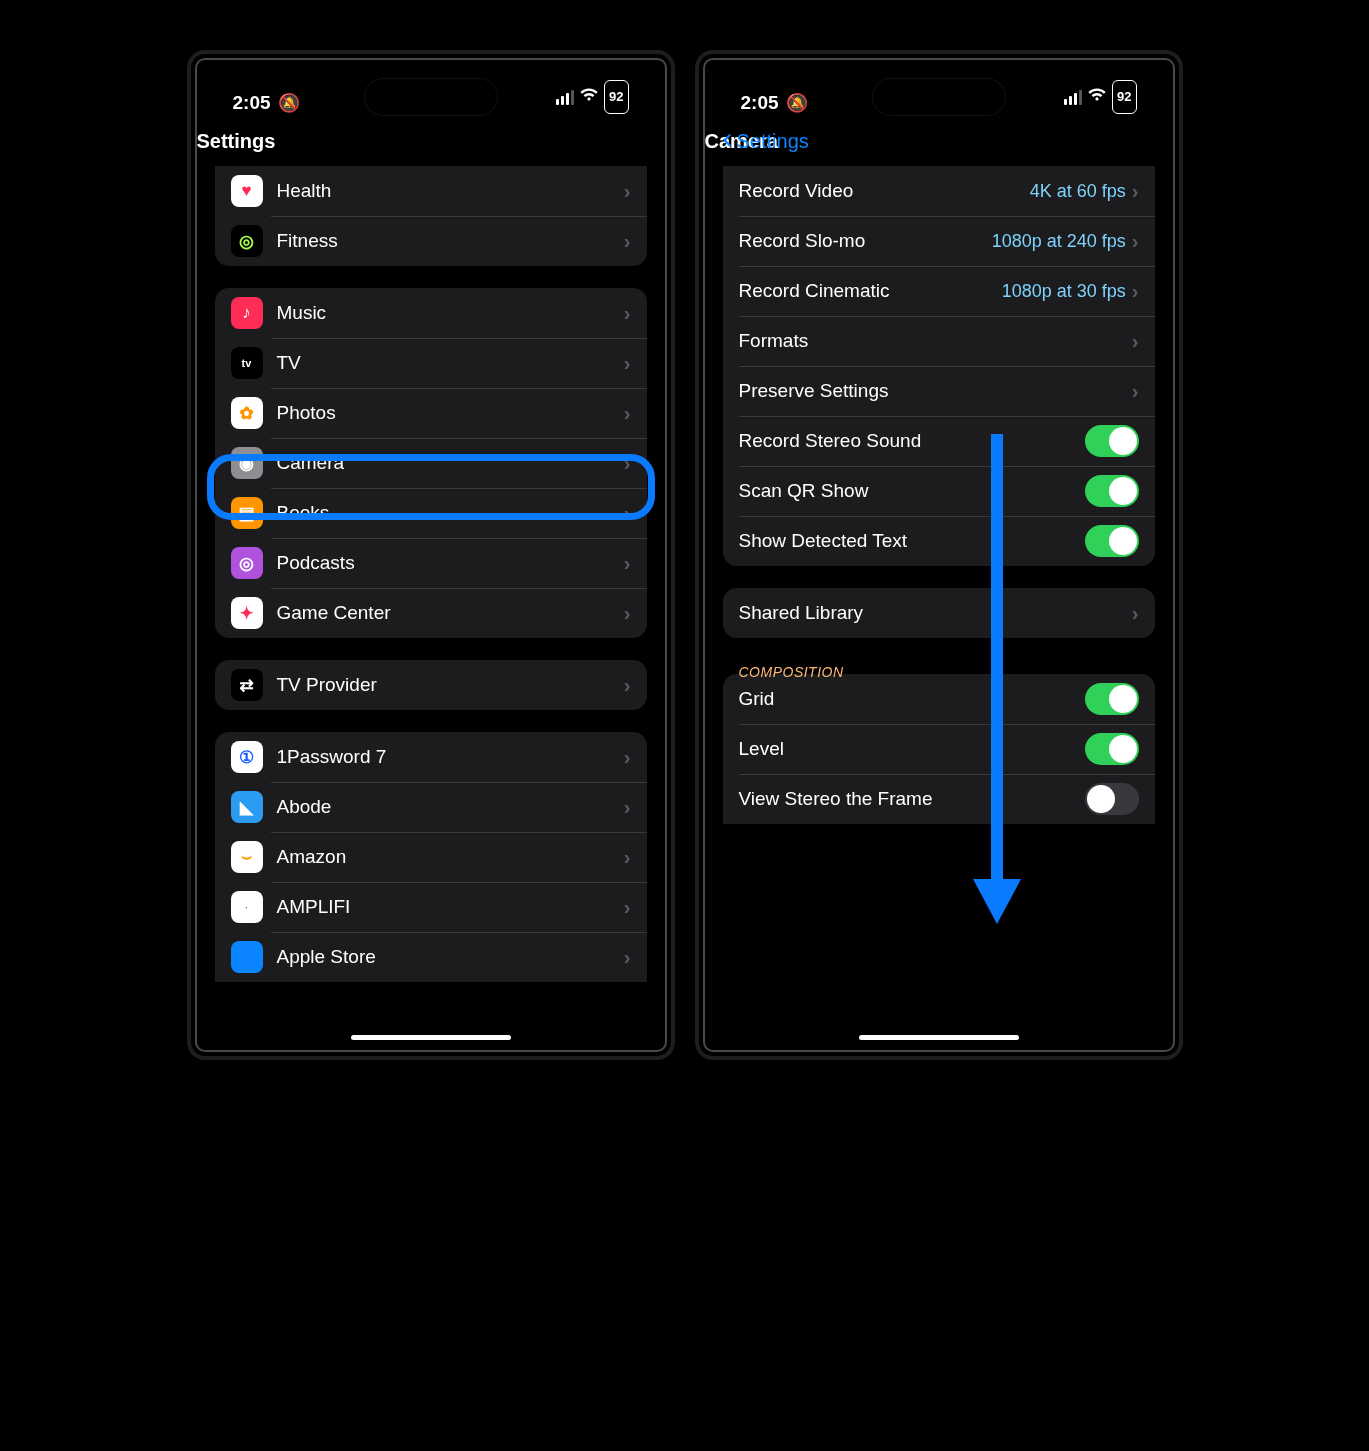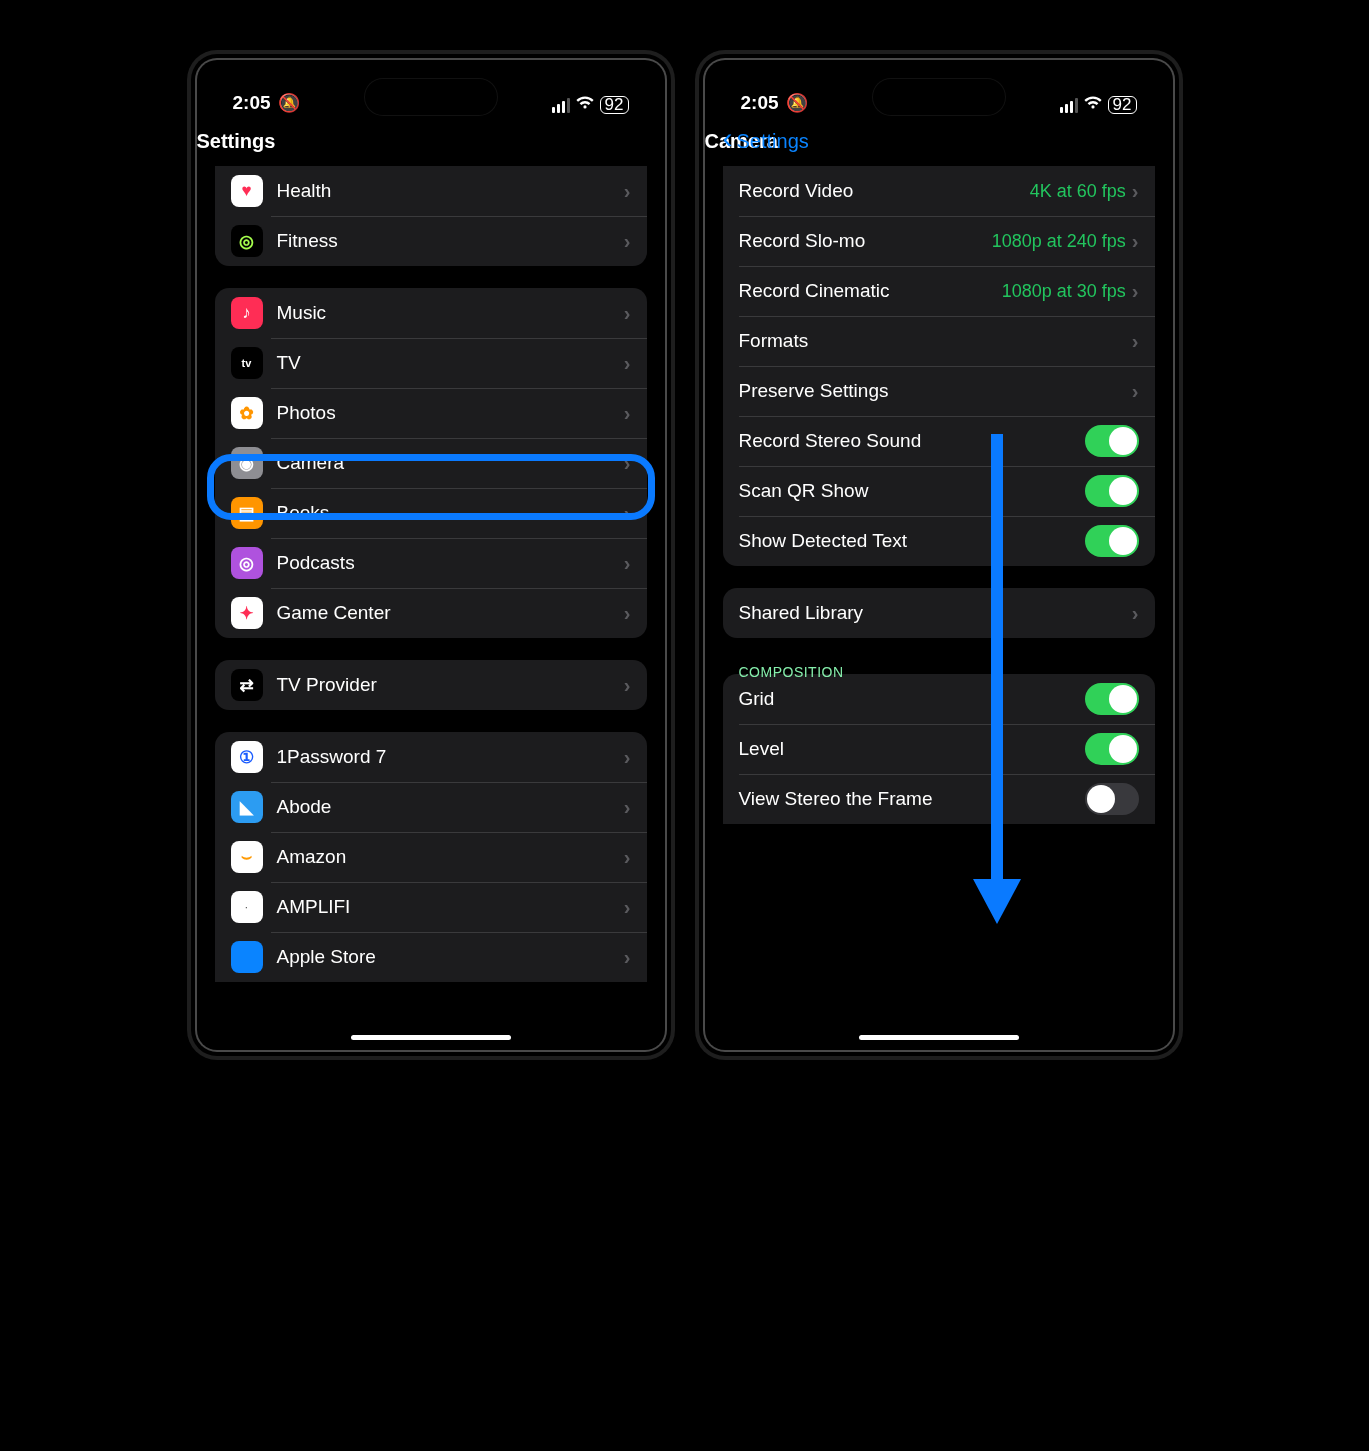--- a/index.html
+++ b/index.html
@@ -12,21 +12,21 @@
     justify-content: center;
     align-items: flex-start;
     gap: 40px;
     padding-top: 60px;
   }
 
   
   .phone {
     width: 468px;
     height: 990px;
-    border-radius: 20px;
+    border-radius: 8px;
     background: #000;
     box-shadow:
       0 0 0 2px #4a4a4a,
       0 0 0 6px #000,
       0 0 0 10px #1e1e1e;
     position: relative;
     overflow: hidden;
   }
   .island {
     position: absolute;
@@ -67,23 +67,23 @@
   .status .right { display: flex; align-items: center; gap: 6px; }
   .bell-icon { font-size: 18px; }
   .bars { display: flex; align-items: flex-end; gap: 2px; }
   .bars span { width: 3px; background: #fff; border-radius: 1px; display: inline-block; }
   .bars span:nth-child(1){height:6px;} .bars span:nth-child(2){height:9px;}
   .bars span:nth-child(3){height:12px;} .bars span:nth-child(4){height:15px; background:#555;}
   .wifi { font-size: 16px; }
   .batt {
     border: 1.5px solid #fff;
     border-radius: 6px;
-    padding: 0 4px;
-    font-size: 17px;
-    font-weight: 400;
+    padding: 8px 4px;
+    font-size: 13px;
+    font-weight: 700;
     line-height: 16px;
   }
 
   
   .navbar {
     height: 50px;
     display: flex;
     align-items: center;
     position: relative;
     color: #fff;
@@ -137,45 +137,46 @@
     position: absolute;
     top: 0;
     left: 56px;
     right: 0;
     height: 1px;
     background: #3a3a3c;
   }
   .row.no-icon + .row::before,
   .row.no-icon::before { left: 16px; }
   .row .label { flex: 1; }
-  .row .detail { color: #22c55e; font-size: 18px; margin-right: 6px; }
+  .row .detail { color: #7dd3fc; font-size: 18px; margin-right: 6px; }
   .chev {
     color: #5a5a5e;
     font-size: 20px;
     font-weight: 700;
   }
   .app-icon {
     width: 32px;
     height: 32px;
     border-radius: 8px;
     margin-right: 14px;
     flex-shrink: 0;
     display: flex;
     align-items: center;
     justify-content: center;
     font-size: 17px;
     color: #fff;
     font-weight: 600;
   }
   .section-header {
-    color: #86efac;
+    color: #fdba74;
     font-size: 14px;
     letter-spacing: 0.5px;
     margin: 26px 0 -14px 16px;
     text-transform: uppercase;
+    font-style: italic;
   }
 
   
   .toggle {
     width: 54px;
     height: 32px;
     border-radius: 32px;
     background: #39393d;
     position: relative;
     flex-shrink: 0;

